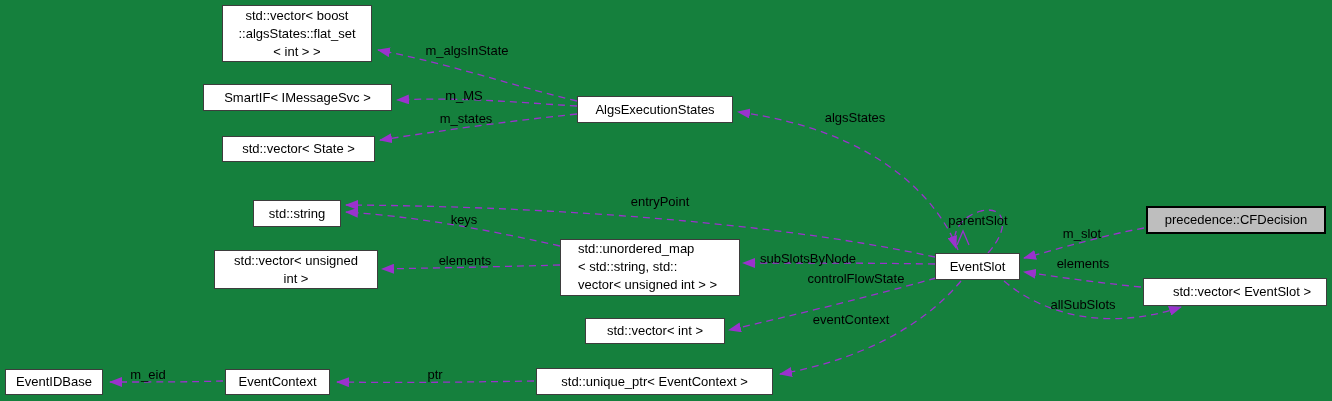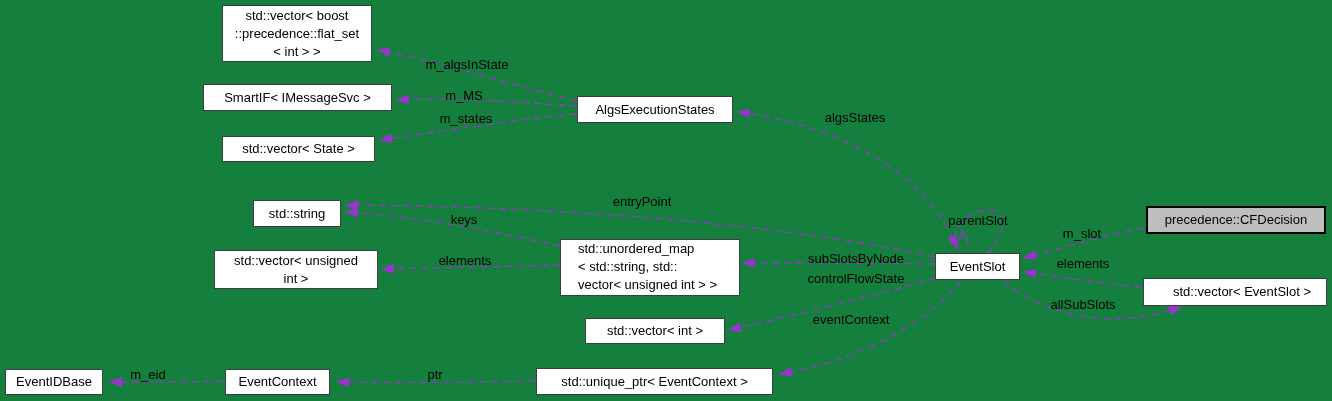--- a/index.html
+++ b/index.html
@@ -49,21 +49,21 @@
     <path class="edge" marker-end="url(#arw)" d="M 1144,228 C 1105,235 1065,247 1024,258"></path>
     <path class="edge" marker-end="url(#arw)" d="M 1141,287 C 1100,283 1065,278 1024,272"></path>
     <path class="edge" marker-end="url(#arw)" d="M 1004,281 C 1045,316 1110,331 1181,307"></path>
     <path class="edge" marker-end="url(#arw)" d="M 961,281 C 918,332 850,362 780,374"></path>
     <path class="edge" marker-end="url(#arw)" d="M 534,381 C 470,382 410,383 337,382"></path>
     <path class="edge" marker-end="url(#arw)" d="M 223,381 C 190,382 155,382 110,382"></path>
   </svg>
 
   <div class="node multi" style="left:222px;top:5px;width:150px;height:57px;">
     <span class="ln">std::vector&lt; boost</span>
-    <span class="ln">::precedence::flat_set</span>
+    <span class="ln">::algsStates::flat_set</span>
     <span class="ln">&lt; int &gt; &gt;</span>
   </div>
 
   <div class="node" style="left:203px;top:84px;width:189px;height:27px;">SmartIF&lt; IMessageSvc &gt;</div>
 
   <div class="node" style="left:222px;top:136px;width:153px;height:26px;text-align:center;">std::vector&lt; State &gt;</div>
 
   <div class="node" style="left:577px;top:96px;width:156px;height:27px;">AlgsExecutionStates</div>
 
   <div class="node" style="left:253px;top:200px;width:88px;height:27px;">std::string</div>
@@ -86,28 +86,28 @@
   <div class="node" style="left:1143px;top:278px;width:184px;height:28px;padding-left:14px;">std::vector&lt; EventSlot &gt;</div>
 
   <div class="node" style="left:585px;top:318px;width:140px;height:26px;">std::vector&lt; int &gt;</div>
 
   <div class="node" style="left:536px;top:368px;width:237px;height:27px;">std::unique_ptr&lt; EventContext &gt;</div>
 
   <div class="node" style="left:225px;top:369px;width:105px;height:26px;">EventContext</div>
 
   <div class="node" style="left:5px;top:369px;width:98px;height:26px;">EventIDBase</div>
 
-  <div class="elabel" style="left:467px;top:51px;margin-top:14px;">m_algsInState</div>
+  <div class="elabel" style="left:467px;top:51px;">m_algsInState</div>
   <div class="elabel" style="left:464px;top:96px;">m_MS</div>
   <div class="elabel" style="left:466px;top:119px;">m_states</div>
   <div class="elabel" style="left:855px;top:118px;text-align:center;">algsStates</div>
-  <div class="elabel" style="left:642px;top:202px;">entryPoint</div>
+  <div class="elabel" style="left:660px;top:202px;">entryPoint</div>
   <div class="elabel" style="left:464px;top:220px;">keys</div>
   <div class="elabel" style="left:465px;top:261px;">elements</div>
-  <div class="elabel" style="left:856px;top:259px;">subSlotsByNode</div>
+  <div class="elabel" style="left:808px;top:259px;">subSlotsByNode</div>
   <div class="elabel" style="left:856px;top:279px;">controlFlowState</div>
   <div class="elabel" style="left:978px;top:221px;">parentSlot</div>
   <div class="elabel" style="left:1082px;top:234px;">m_slot</div>
   <div class="elabel" style="left:1083px;top:264px;">elements</div>
   <div class="elabel" style="left:1083px;top:305px;">allSubSlots</div>
   <div class="elabel" style="left:851px;top:320px;">eventContext</div>
   <div class="elabel" style="left:435px;top:375px;">ptr</div>
   <div class="elabel" style="left:148px;top:375px;">m_eid</div>
 
 </div>

